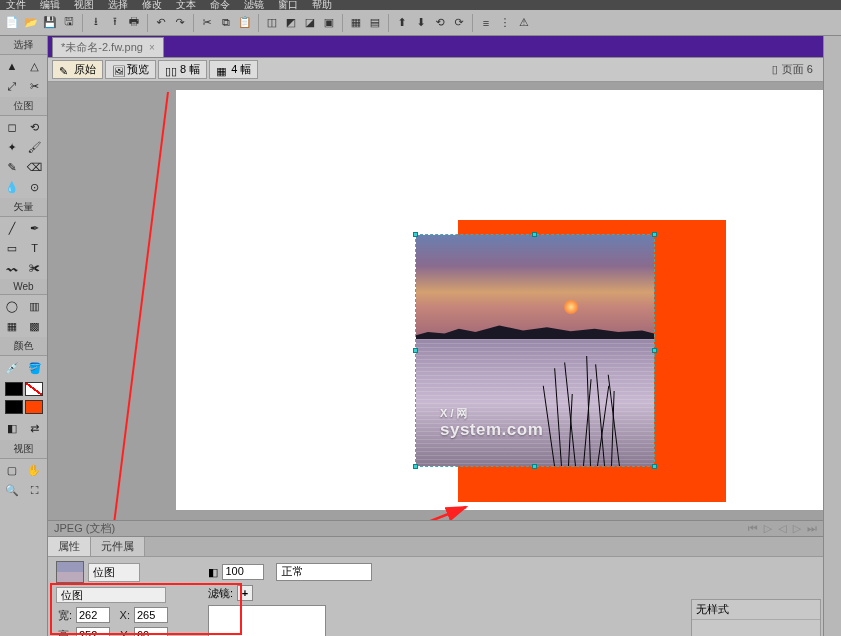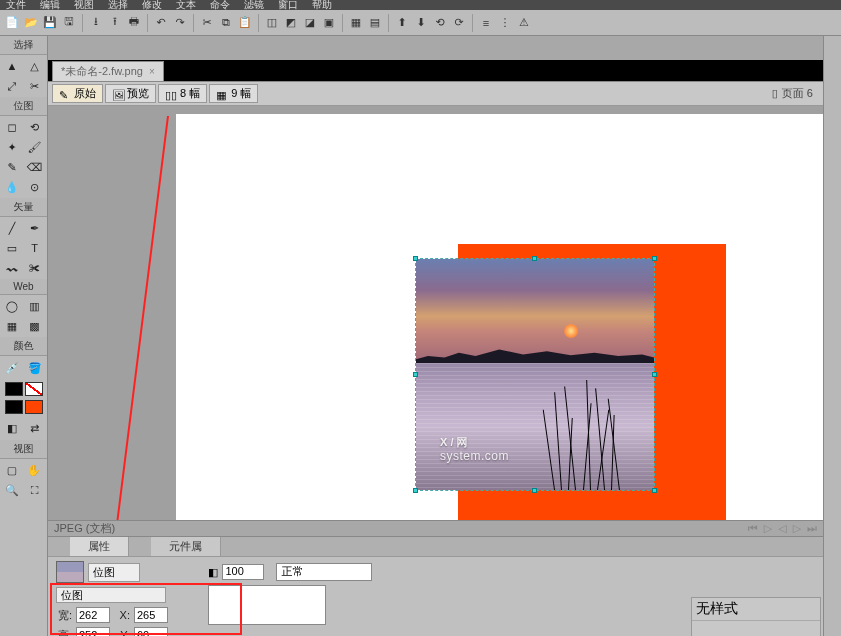--- a/index.html
+++ b/index.html
@@ -14,71 +14,71 @@
 .panel-title { font-size: 10px; color: #333; text-align: center; padding: 2px 0; background: #b8b8b8; border-bottom: 1px solid #999; }
 .tool-grid { display: grid; grid-template-columns: 1fr 1fr; gap: 0; padding: 1px; }
 .tool { width: 22px; height: 20px; display: flex; align-items: center; justify-content: center; color: #222; cursor: pointer; }
 .swatch-row { display: flex; gap: 2px; padding: 2px; justify-content: center; }
 .swatch { width: 18px; height: 14px; border: 1px solid #333; }
 .sw-black { background: #000; }
 .sw-orange { background: #ff4500; }
 .sw-none { background: #fff; position: relative; }
 .sw-none::after { content: ""; position: absolute; left: 0; top: 0; right: 0; bottom: 0; background: linear-gradient(to top right, transparent 45%, red 45%, red 55%, transparent 55%); }
 .center-col { flex: 1; display: flex; flex-direction: column; background: #a8a8a8; }
-.doc-tabs { height: 22px; background: #000000; display: flex; align-items: flex-end; padding-left: 4px; border-bottom: 1px solid #888; margin-top: 24px; }
+.doc-tabs { height: 22px; background: #4c1d95; display: flex; align-items: flex-end; padding-left: 4px; border-bottom: 1px solid #888; }
 .doc-tab { background: #d8d8d8; border: 1px solid #888; border-bottom: none; padding: 2px 8px; display: flex; align-items: center; gap: 6px; font-size: 11px; color: #666; }
 .doc-tab .close-x { font-size: 10px; color: #888; cursor: pointer; }
 .view-toolbar { height: 24px; background: #c8c8c8; border-bottom: 1px solid #999; display: flex; align-items: center; padding: 0 4px; gap: 2px; }
 .view-btn { border: 1px solid #999; background: #ddd; padding: 1px 6px; display: flex; align-items: center; gap: 3px; cursor: pointer; }
 .view-btn.active { background: #f0e8d0; }
 .view-btn .ico { width: 12px; height: 10px; }
 .page-ind { margin-left: auto; color: #444; padding-right: 6px; display: flex; align-items: center; gap: 4px; }
 .canvas-area { flex: 1; background: #a0a0a0; position: relative; overflow: hidden; }
 .canvas { position: absolute; left: 128px; top: 8px; width: 710px; height: 420px; background: #fff; }
 .orange-rect { position: absolute; left: 410px; top: 138px; width: 268px; height: 282px; background: #ff4500; }
 .bitmap-sel { position: absolute; left: 367px; top: 152px; width: 240px; height: 233px; border: 1px dashed #4aa; }
 .bitmap-img { width: 100%; height: 100%; position: relative; overflow: hidden; }
 .sky { position: absolute; left: 0; top: 0; right: 0; height: 45%; background: linear-gradient(to bottom, #6b7fb0 0%, #8a6b8f 30%, #d4a070 55%, #c4847a 70%, #a06878 100%); }
 .sun { position: absolute; left: 62%; top: 28%; width: 14px; height: 14px; background: radial-gradient(circle, #ffe090 0%, #ff9040 60%, transparent 100%); border-radius: 50%; }
 .treeline { position: absolute; left: 0; top: 35%; right: 0; height: 14%; background: #1a1825; clip-path: polygon(0 60%, 5% 50%, 12% 55%, 18% 40%, 25% 50%, 35% 30%, 45% 45%, 55% 35%, 65% 48%, 75% 40%, 85% 50%, 95% 45%, 100% 55%, 100% 100%, 0 100%); }
 .water { position: absolute; left: 0; top: 45%; right: 0; bottom: 0; background: linear-gradient(to bottom, #9888a8 0%, #b4a4c0 25%, #c8b8d0 50%, #a898b0 75%, #887890 100%); }
 .water::before { content: ""; position: absolute; inset: 0; background: repeating-linear-gradient(180deg, rgba(255,255,255,.15) 0 1px, transparent 1px 4px); }
 .reeds { position: absolute; right: 8%; bottom: 0; width: 38%; height: 50%; }
 .reed { position: absolute; bottom: 0; width: 1px; background: #050508; transform-origin: bottom; }
 .wm { position: absolute; left: 24px; bottom: 28px; color: rgba(255,255,255,.85); font-size: 22px; font-weight: bold; font-family: Georgia, serif; text-shadow: 0 1px 2px #0006; line-height: 1; }
-.wm small { display: block; font-size: 12px; font-weight: normal; letter-spacing: .5px; }
+.wm small { display: block; font-size: 17px; font-weight: bold; letter-spacing: .5px; }
 .sel-handle { position: absolute; width: 5px; height: 5px; background: #3ad0d0; border: 1px solid #088; }
 .h-tl { left: -3px; top: -3px; } .h-tr { right: -3px; top: -3px; }
 .h-bl { left: -3px; bottom: -3px; } .h-br { right: -3px; bottom: -3px; }
 .h-tm { left: 50%; top: -3px; margin-left: -3px; } .h-bm { left: 50%; bottom: -3px; margin-left: -3px; }
 .h-ml { left: -3px; top: 50%; margin-top: -3px; } .h-mr { right: -3px; top: 50%; margin-top: -3px; }
 .red-box { position: absolute; border: 2px solid #ff2020; pointer-events: none; }
 .status-row { height: 16px; background: #a8a8a8; border-top: 1px solid #888; display: flex; align-items: center; padding: 0 6px; color: #555; font-size: 10px; }
 .nav-ctrl { margin-left: auto; display: flex; gap: 6px; color: #888; }
 .nav-ctrl span { cursor: pointer; }
 .bottom-panel { height: 100px; background: #c0c0c0; border-top: 1px solid #888; position: relative; }
 .bp-tabs { height: 20px; display: flex; border-bottom: 1px solid #999; background: #b0b0b0; }
-.bp-tab { padding: 2px 18px; border-right: 1px solid #999; background: #c8c8c8; font-size: 11px; color: #333; cursor: pointer; margin-left: 22px; }
+.bp-tab { padding: 2px 10px; border-right: 1px solid #999; background: #c8c8c8; font-size: 11px; color: #333; cursor: pointer; }
 .bp-tab.active { background: #d8d8d8; }
 .props { padding: 4px 8px; display: flex; gap: 40px; position: relative; }
 .props-left { display: flex; flex-direction: column; gap: 4px; }
 .props-row { display: flex; align-items: center; gap: 4px; }
 .props-row label { font-size: 11px; color: #222; min-width: 16px; text-align: right; }
 .props-row .numbox { width: 34px; height: 16px; background: #fff; border: 1px solid #888; padding: 0 2px; font-size: 11px; }
 .props-kind { background: #eee; border: 1px solid #999; padding: 1px 24px 1px 4px; font-size: 11px; }
 .thumb { width: 28px; height: 22px; background: linear-gradient(#99b 50%, #bab 50%); border: 1px solid #666; }
 .props-mid { display: flex; flex-direction: column; gap: 4px; padding-top: 2px; }
 .opacity-box { width: 42px; height: 16px; background: #fff; border: 1px solid #888; padding: 0 2px; display: inline-block; }
 .blend-sel { width: 96px; height: 18px; background: #fff; border: 1px solid #888; padding: 0 4px; display: inline-block; }
 .filter-row { display: flex; align-items: center; gap: 4px; }
 .filter-add { width: 16px; height: 16px; border: 1px solid #888; background: #eee; display: flex; align-items: center; justify-content: center; font-weight: bold; cursor: pointer; }
 .filter-list { width: 118px; height: 40px; background: #fff; border: 1px solid #888; }
 .right-col { width: 18px; background: #b8b8b8; border-left: 1px solid #888; }
 .style-panel { position: absolute; right: 2px; bottom: 10px; width: 130px; height: 40px; background: #c8c8c8; border: 1px solid #999; }
-.style-panel .hdr { font-size: 14px; padding: 2px 4px; border-bottom: 1px solid #aaa; }
+.style-panel .hdr { font-size: 11px; padding: 2px 4px; border-bottom: 1px solid #aaa; }
 svg.arrow-svg { position: absolute; left: 0; top: 0; pointer-events: none; }
 </style>
 </head>
 <body>
 
 <div class="menubar">
   <span>文件</span>
   <span>编辑</span>
   <span>视图</span>
   <span>选择</span>
@@ -202,21 +202,21 @@
       <div class="view-btn">
           <span class="ico">🖼</span>
           <span>预览</span>
         </div>
       <div class="view-btn">
           <span class="ico">▯▯</span>
           <span>8 幅</span>
         </div>
       <div class="view-btn">
           <span class="ico">▦</span>
-          <span>9 幅</span>
+          <span>4 幅</span>
         </div>
       <div class="page-ind">
           <span>▯</span>
           <span>页面 6</span>
         </div>
     </div>
 
     <div class="canvas-area">
       <div class="canvas"></div>
       <div class="orange-rect"></div>
@@ -303,20 +303,24 @@
           </div>
         </div>
 
         <div class="props-mid">
           <div class="props-row">
             <span>◧</span>
             <span class="opacity-box">100</span>
             <span style="width:4px"></span>
             <span class="blend-sel">正常</span>
           </div>
+          <div class="filter-row">
+            <label>滤镜:</label>
+            <div class="filter-add">+</div>
+          </div>
           <div class="filter-list"></div>
         </div>
 
         <div class="style-panel">
           <div class="hdr">无样式</div>
         </div>
       </div>
       <div class="red-box" style="left:2px; top:46px; width:192px; height:52px;"></div>
     </div>
   </div>

